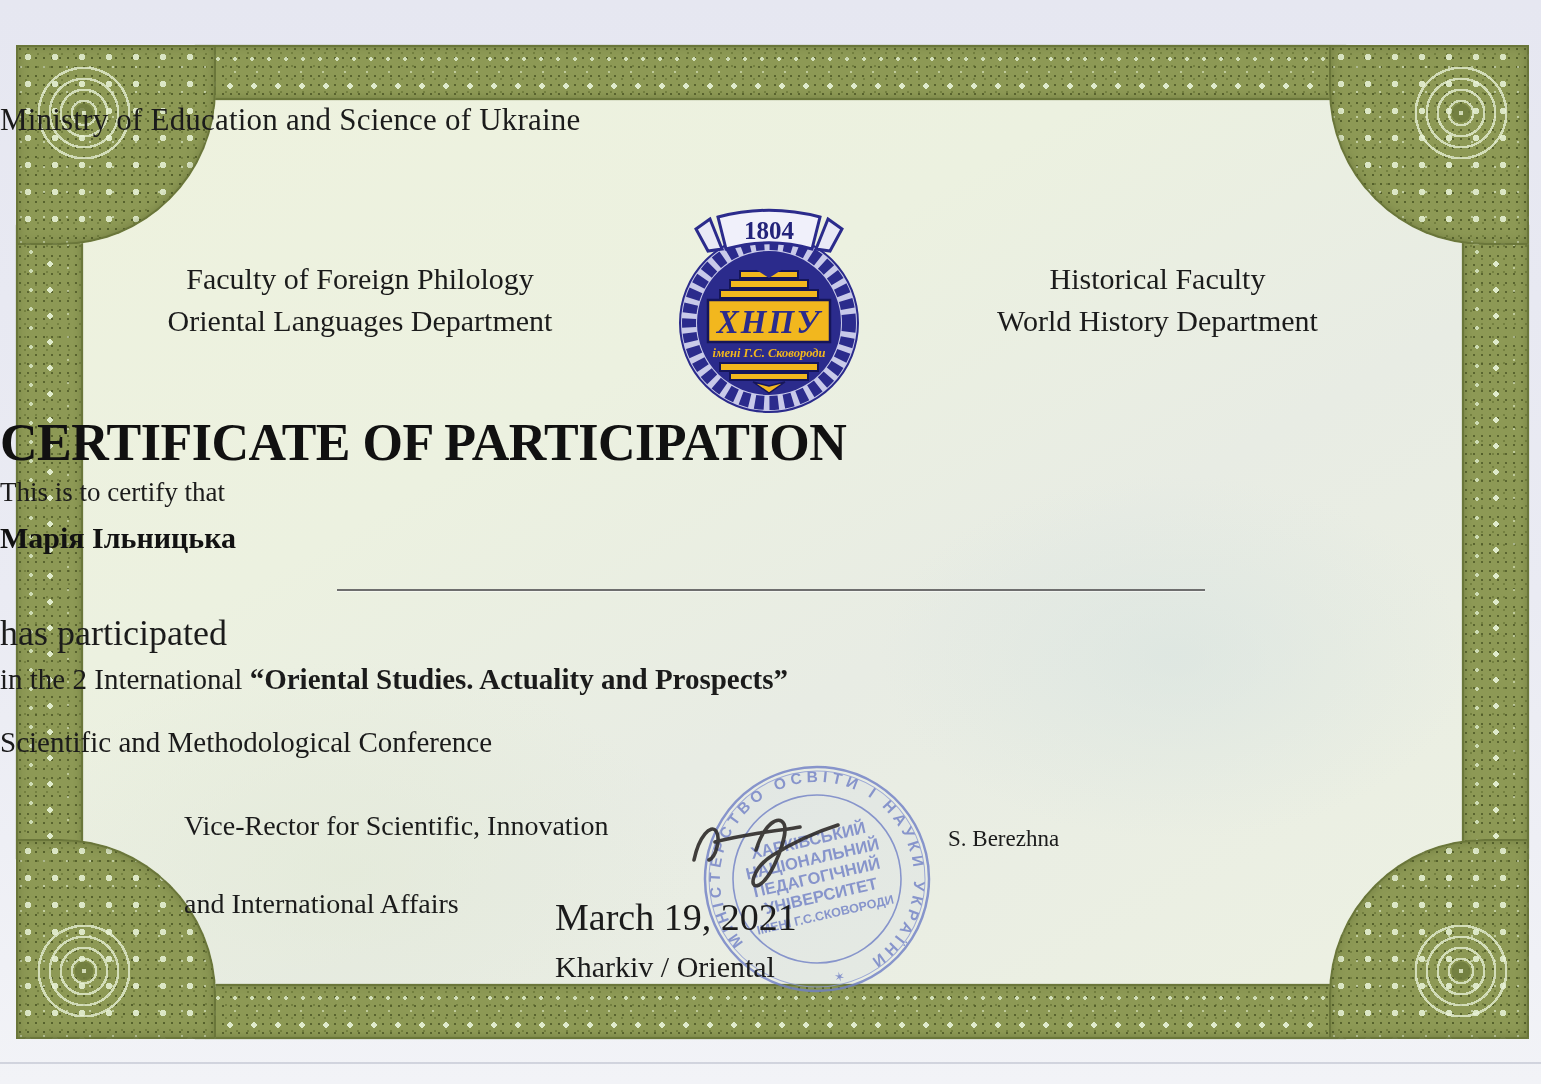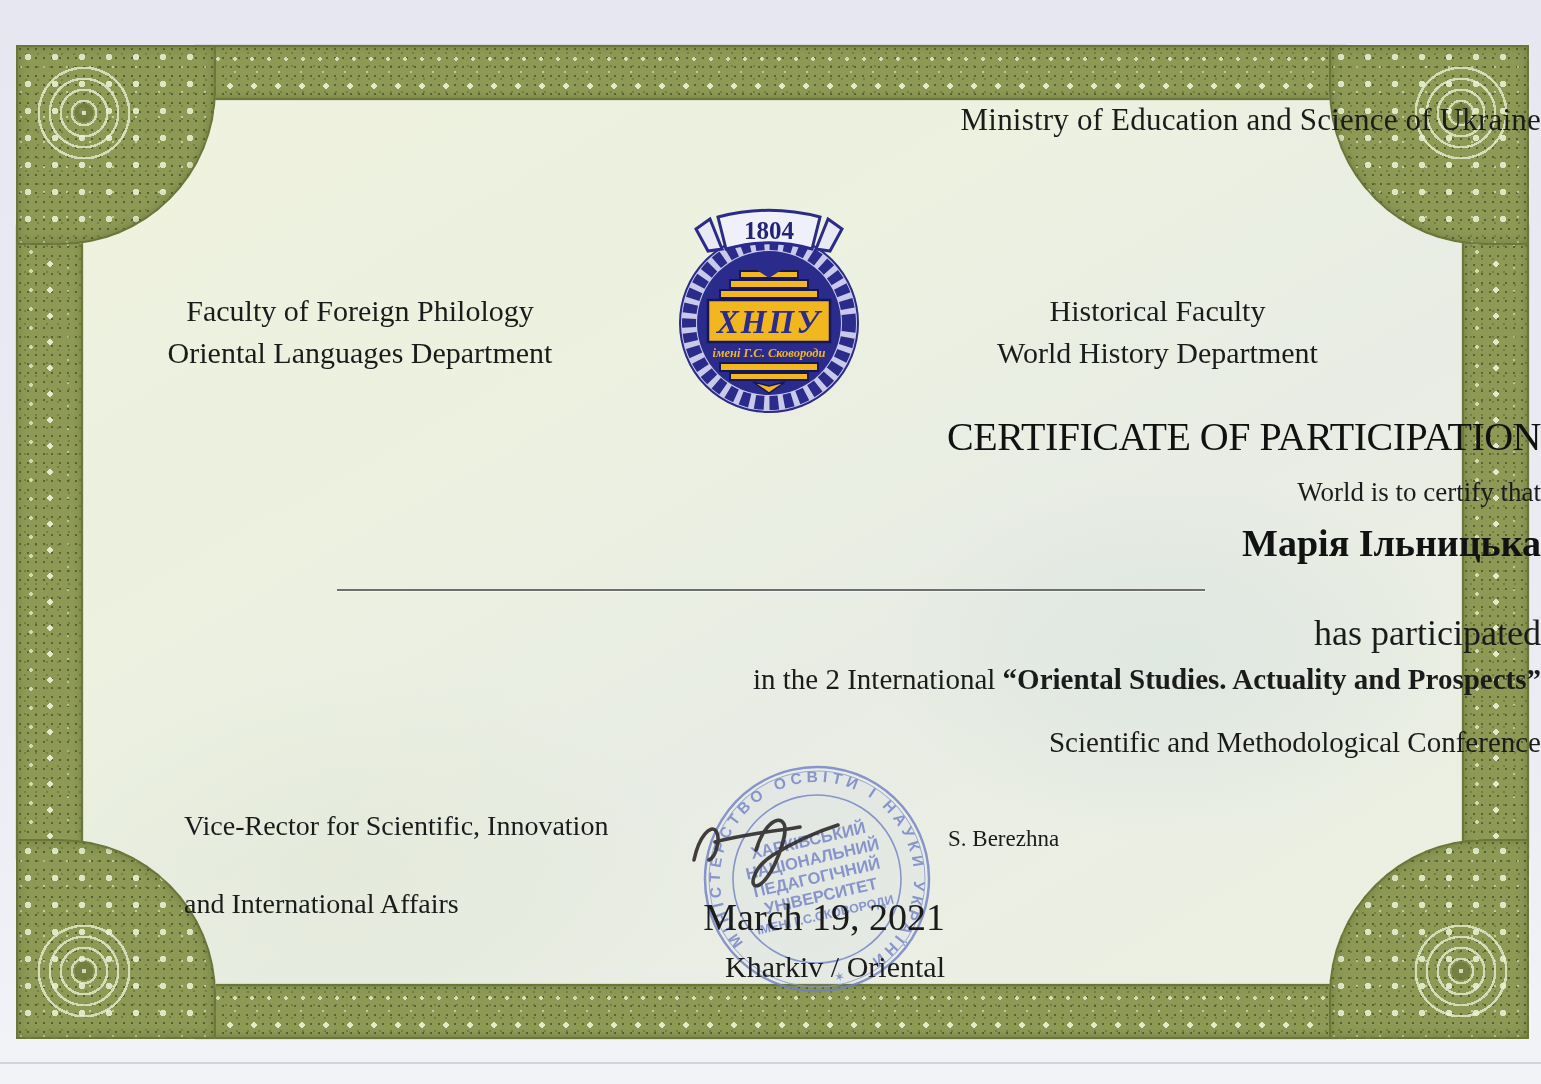--- a/index.html
+++ b/index.html
@@ -74,26 +74,26 @@
   .corner.tr{right:12px;top:45px;border-bottom-left-radius:78%;}
   .corner.bl{left:16px;bottom:45px;border-top-right-radius:78%;}
   .corner.br{right:12px;bottom:45px;border-top-left-radius:78%;}
   .corner.tl::after{left:16px;top:16px;}
   .corner.tr::after{right:16px;top:16px;}
   .corner.bl::after{left:16px;bottom:16px;}
   .corner.br::after{right:16px;bottom:16px;}
   .edge-shadow{position:absolute;left:0;right:0;bottom:20px;height:2px;background:rgba(150,155,175,.35);z-index:0;}
   
   .t{position:absolute;color:#1b1b1b;z-index:3;white-space:nowrap;}
-  .center{left:0;width:100%;text-align:right;}
+  .center{left:0;width:100%;text-align:left;}
   .header-line{font-size:31px;letter-spacing:.2px;}
-  .dept{font-size:30px;line-height:42px;text-align:center;white-space:normal;margin-top:32px;}
-  .cert-title{font-size:40px;font-weight:normal;letter-spacing:-.5px;color:#111;}
+  .dept{font-size:30px;line-height:42px;text-align:center;white-space:normal;}
+  .cert-title{font-size:52px;font-weight:bold;letter-spacing:-.5px;color:#111;}
   .certify{font-size:27px;}
-  .recipient{font-size:38px;font-weight:bold;color:#121212;}
+  .recipient{font-size:30px;font-weight:bold;color:#121212;}
   .name-rule{position:absolute;left:337px;top:589px;width:868px;height:2px;background:#6e6e6e;z-index:3;box-shadow:0 1px 0 rgba(255,255,255,.5);}
   .body-line{font-size:29px;}
   .role{font-size:28px;}
   .sig-name{font-size:23px;}
   .stamp-wrap{position:absolute;left:698px;top:760px;width:238px;height:238px;z-index:2;transform:rotate(-13deg);opacity:.8;}
   .signature-wrap{position:absolute;left:686px;top:802px;width:215px;height:95px;z-index:4;}
   .emblem-wrap{position:absolute;left:658px;top:205px;width:222px;height:208px;z-index:3;}
 </style>
 </head>
 <body>
@@ -144,21 +144,21 @@
       <text x="111" y="152" text-anchor="middle" font-size="12.5" font-style="italic" font-weight="bold" fill="#f2b71e" font-family="'Liberation Serif',serif">імені Г.С. Сковороди</text>
       <g stroke="#15155a" stroke-width="2" fill="#f2b71e">
         <rect x="62" y="158" width="98" height="8"></rect>
         <rect x="72" y="168" width="78" height="7"></rect>
       </g>
       <path d="M95,177 L111,188 L127,177 L111,181 Z" fill="#f2b71e" stroke="#15155a" stroke-width="1.5"></path>
     </svg>
   </div>
 
   <div class="t center cert-title" style="top:413px">CERTIFICATE OF PARTICIPATION</div>
-  <div class="t center certify" style="top:477px">World is to certify that</div>
+  <div class="t center certify" style="top:477px">This is to certify that</div>
   <div class="t center recipient" style="top:521px">Марія Ільницька</div>
   <div class="name-rule"></div>
 
   <div class="t center body-line" style="top:612px;font-size:36px">has participated</div>
   <div class="t center body-line" style="top:663px">
     <span>in the 2 International </span><span style="font-weight:bold">“Oriental Studies. Actuality and Prospects”</span>
   </div>
   <div class="t center body-line" style="top:726px">Scientific and Methodological Conference</div>
 
   <div class="t role" style="left:184px;top:810px">Vice-Rector for Scientific, Innovation</div>

